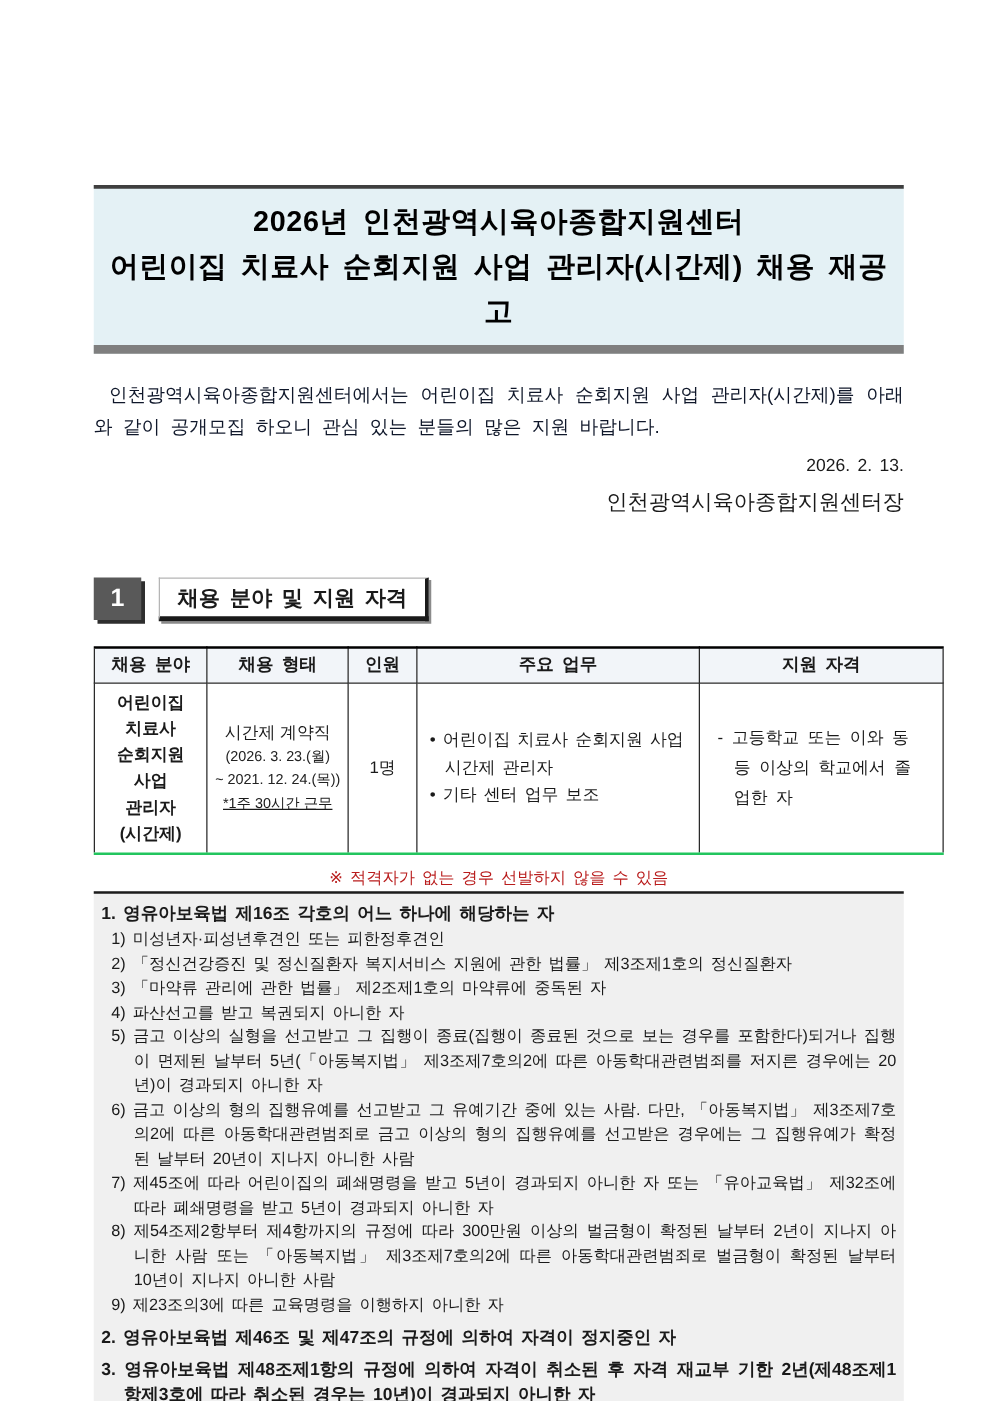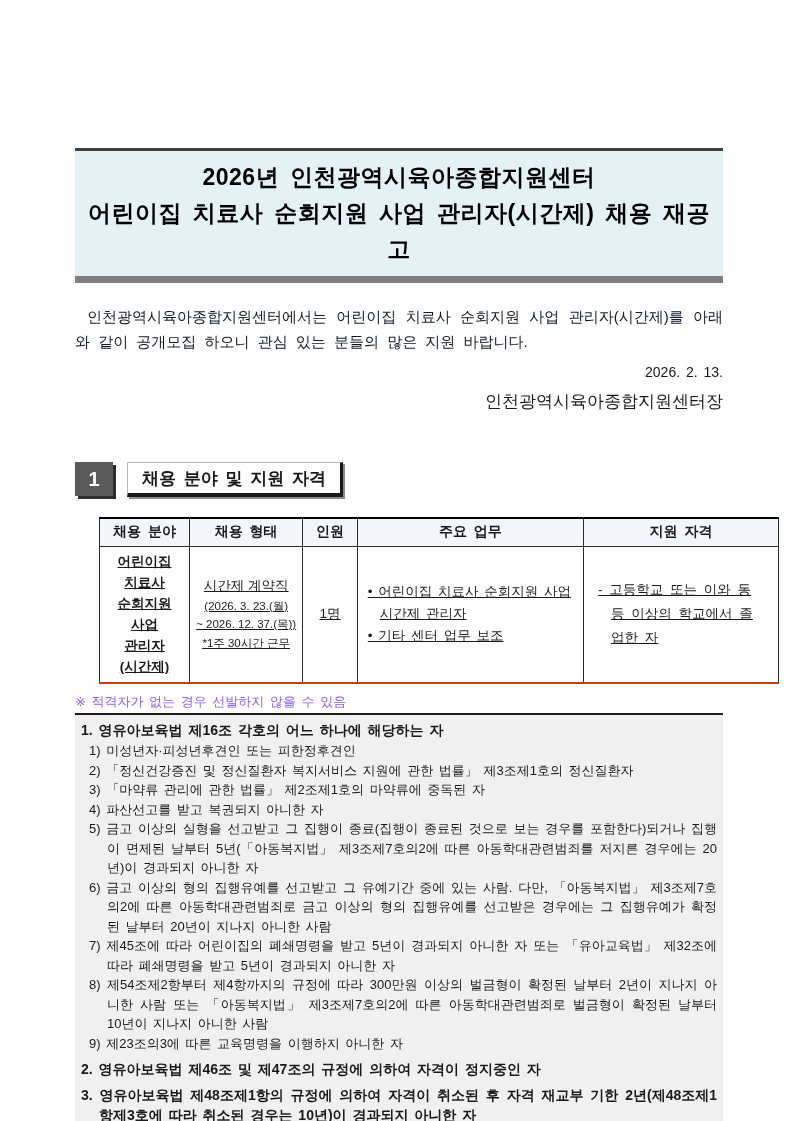--- a/index.html
+++ b/index.html
@@ -92,36 +92,35 @@
     word-spacing: 3px;
     box-shadow: 2px 2px 0 #8a8a8a;
   }
 
   
   table.recruit {
     margin-top: 13px;
     width: 680px;
     border-collapse: collapse;
     border-top: 2px solid #000;
-    border-bottom: 2px solid #c2410c;
-    margin-left: 24px;
+    border-bottom: 2px solid #22c55e;
   }
   table.recruit th, table.recruit td {
     border: 1px solid #2a2a2a;
     vertical-align: middle;
   }
   table.recruit th {
     background: #f2f5f9;
     font-size: 14px;
     font-weight: bold;
     height: 28px;
     text-align: center;
     word-spacing: 3px;
   }
-  table.recruit td { height: 137px; font-size: 13.5px; text-decoration: underline; }
+  table.recruit td { height: 137px; font-size: 13.5px; }
   td.cell-center { text-align: center; }
   .field-line { font-weight: bold; line-height: 21px; font-size: 13.5px; }
   .type-main { font-size: 13.5px; line-height: 22px; }
   .type-sub  { font-size: 11.5px; line-height: 18px; color: #222; }
   .type-note { font-size: 11.5px; line-height: 20px; text-decoration: underline; }
   td.cell-duties { padding: 6px 10px; text-align: left; }
   .duty-line {
     line-height: 22px;
     padding-left: 12px;
     text-indent: -12px;
@@ -130,21 +129,21 @@
   td.cell-qual { padding: 21px 14px; text-align: left; }
   .qual-text {
     line-height: 24px;
     padding-left: 13px;
     text-indent: -13px;
     word-spacing: 3px;
   }
 
   
   .notes { margin-top: 8px; }
-  .note-line   { font-size: 13px;  line-height: 19px; word-spacing: 2px; color: #8b5cf6; }
+  .note-line   { font-size: 13px;  line-height: 19px; word-spacing: 2px; color: #b91c1c; text-align: center; }
   .note-strong { font-size: 14px; font-weight: bold; line-height: 21px; word-spacing: 2px; color: #000; }
 
   
   .disq-box {
     margin-top: 2px;
     background: #f0f0f0;
     border-top: 2px solid #1c1c1c;
     border-bottom: 3px solid #1c1c1c;
     padding: 5px 6px 7px 6px;
   }
@@ -216,21 +215,21 @@
           <div class="field-line">어린이집</div>
           <div class="field-line">치료사</div>
           <div class="field-line">순회지원</div>
           <div class="field-line">사업</div>
           <div class="field-line">관리자</div>
           <div class="field-line">(시간제)</div>
         </td>
         <td class="cell-center">
           <div class="type-main">시간제 계약직</div>
           <div class="type-sub">(2026. 3. 23.(월)</div>
-          <div class="type-sub">~ 2026. 12. 37.(목))</div>
+          <div class="type-sub">~ 2021. 12. 24.(목))</div>
           <div class="type-note">*1주 30시간 근무</div>
         </td>
         <td class="cell-center">1명</td>
         <td class="cell-duties">
           <div class="duty-line">• 어린이집 치료사 순회지원 사업 시간제 관리자</div>
           <div class="duty-line">• 기타 센터 업무 보조</div>
         </td>
         <td class="cell-qual">
           <div class="qual-text">- 고등학교 또는 이와 동등 이상의 학교에서 졸업한 자</div>
         </td>

